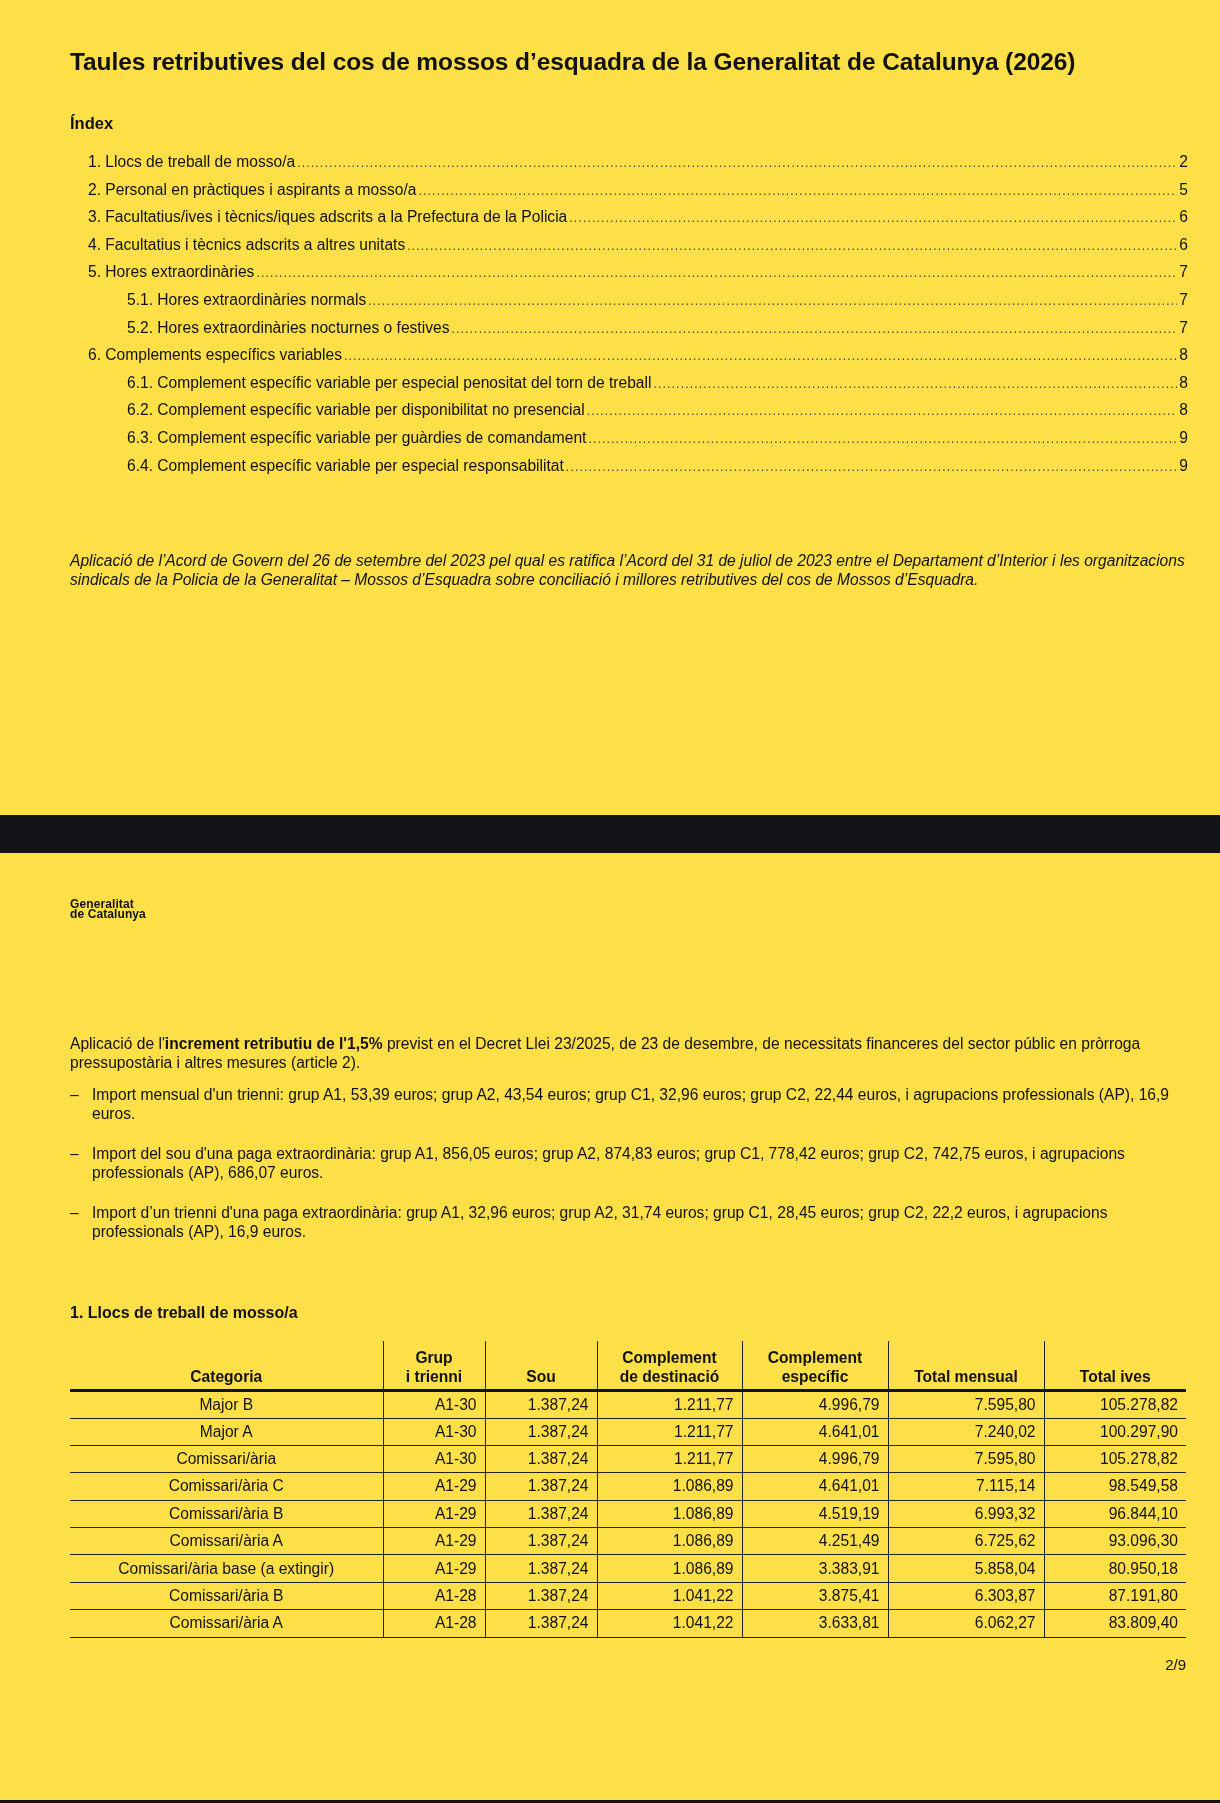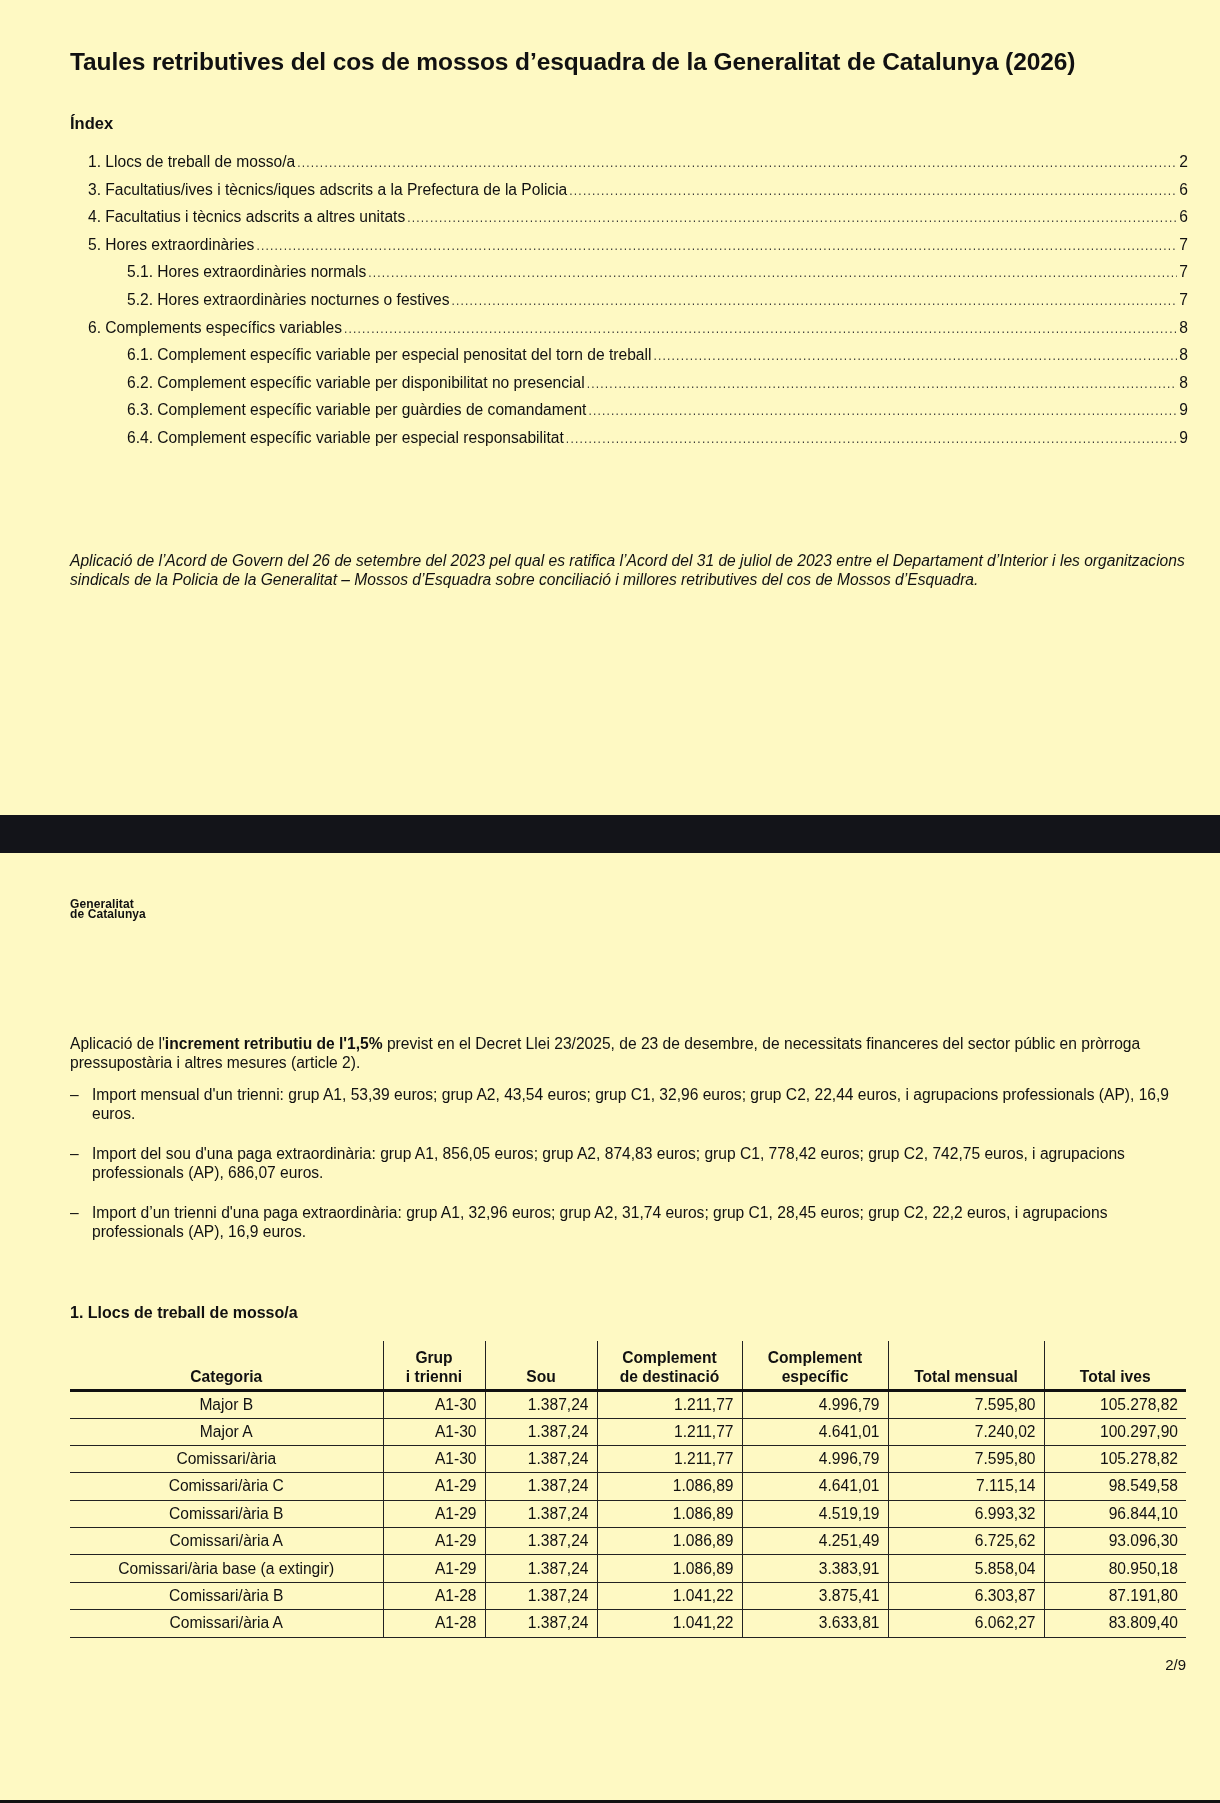--- a/index.html
+++ b/index.html
@@ -1,19 +1,19 @@
 <!DOCTYPE html>
 <html><head>
   <meta charset="utf-8">
   <style>
     * { box-sizing: border-box; margin: 0; padding: 0; }
     html, body { width: 1220px; height: 1803px; background: #ffffff; overflow: hidden; }
     body { font-family: "Liberation Sans", sans-serif; color: #111111; position: relative; }
 
-    .page { position: absolute; left: 0; width: 1220px; background: #fef9c3; }
+    .page { position: absolute; left: 0; width: 1220px; background: #fde047; }
     .page1 { top: 0; height: 815px; }
     .page-gap { position: absolute; left: 0; top: 815px; width: 1220px; height: 38px; background: #131419; }
     .page2 { top: 853px; height: 950px; }
     .bottom-line { position: absolute; left: 0; bottom: 0; width: 1220px; height: 3px; background: #111; }
 
     .doc-title {
       position: absolute; left: 70px; top: 48px;
       font-size: 24.5px; font-weight: bold; letter-spacing: -0.1px; white-space: nowrap;
     }
     .index-heading {
@@ -84,20 +84,25 @@
 
 <div class="page page1">
   <h1 class="doc-title">Taules retributives del cos de mossos d’esquadra de la Generalitat de Catalunya (2026)</h1>
   <div class="index-heading">Índex</div>
 
   <div class="toc">
     <div class="toc-item">
         <span class="label">1. Llocs de treball de mosso/a</span>
         <span class="dots"></span>
         <span class="pg">2</span>
+      </div>
+    <div class="toc-item">
+        <span class="label">2. Personal en pràctiques i aspirants a mosso/a</span>
+        <span class="dots"></span>
+        <span class="pg">5</span>
       </div>
     <div class="toc-item">
         <span class="label">3. Facultatius/ives i tècnics/iques adscrits a la Prefectura de la Policia</span>
         <span class="dots"></span>
         <span class="pg">6</span>
       </div>
     <div class="toc-item">
         <span class="label">4. Facultatius i tècnics adscrits a altres unitats</span>
         <span class="dots"></span>
         <span class="pg">6</span>

